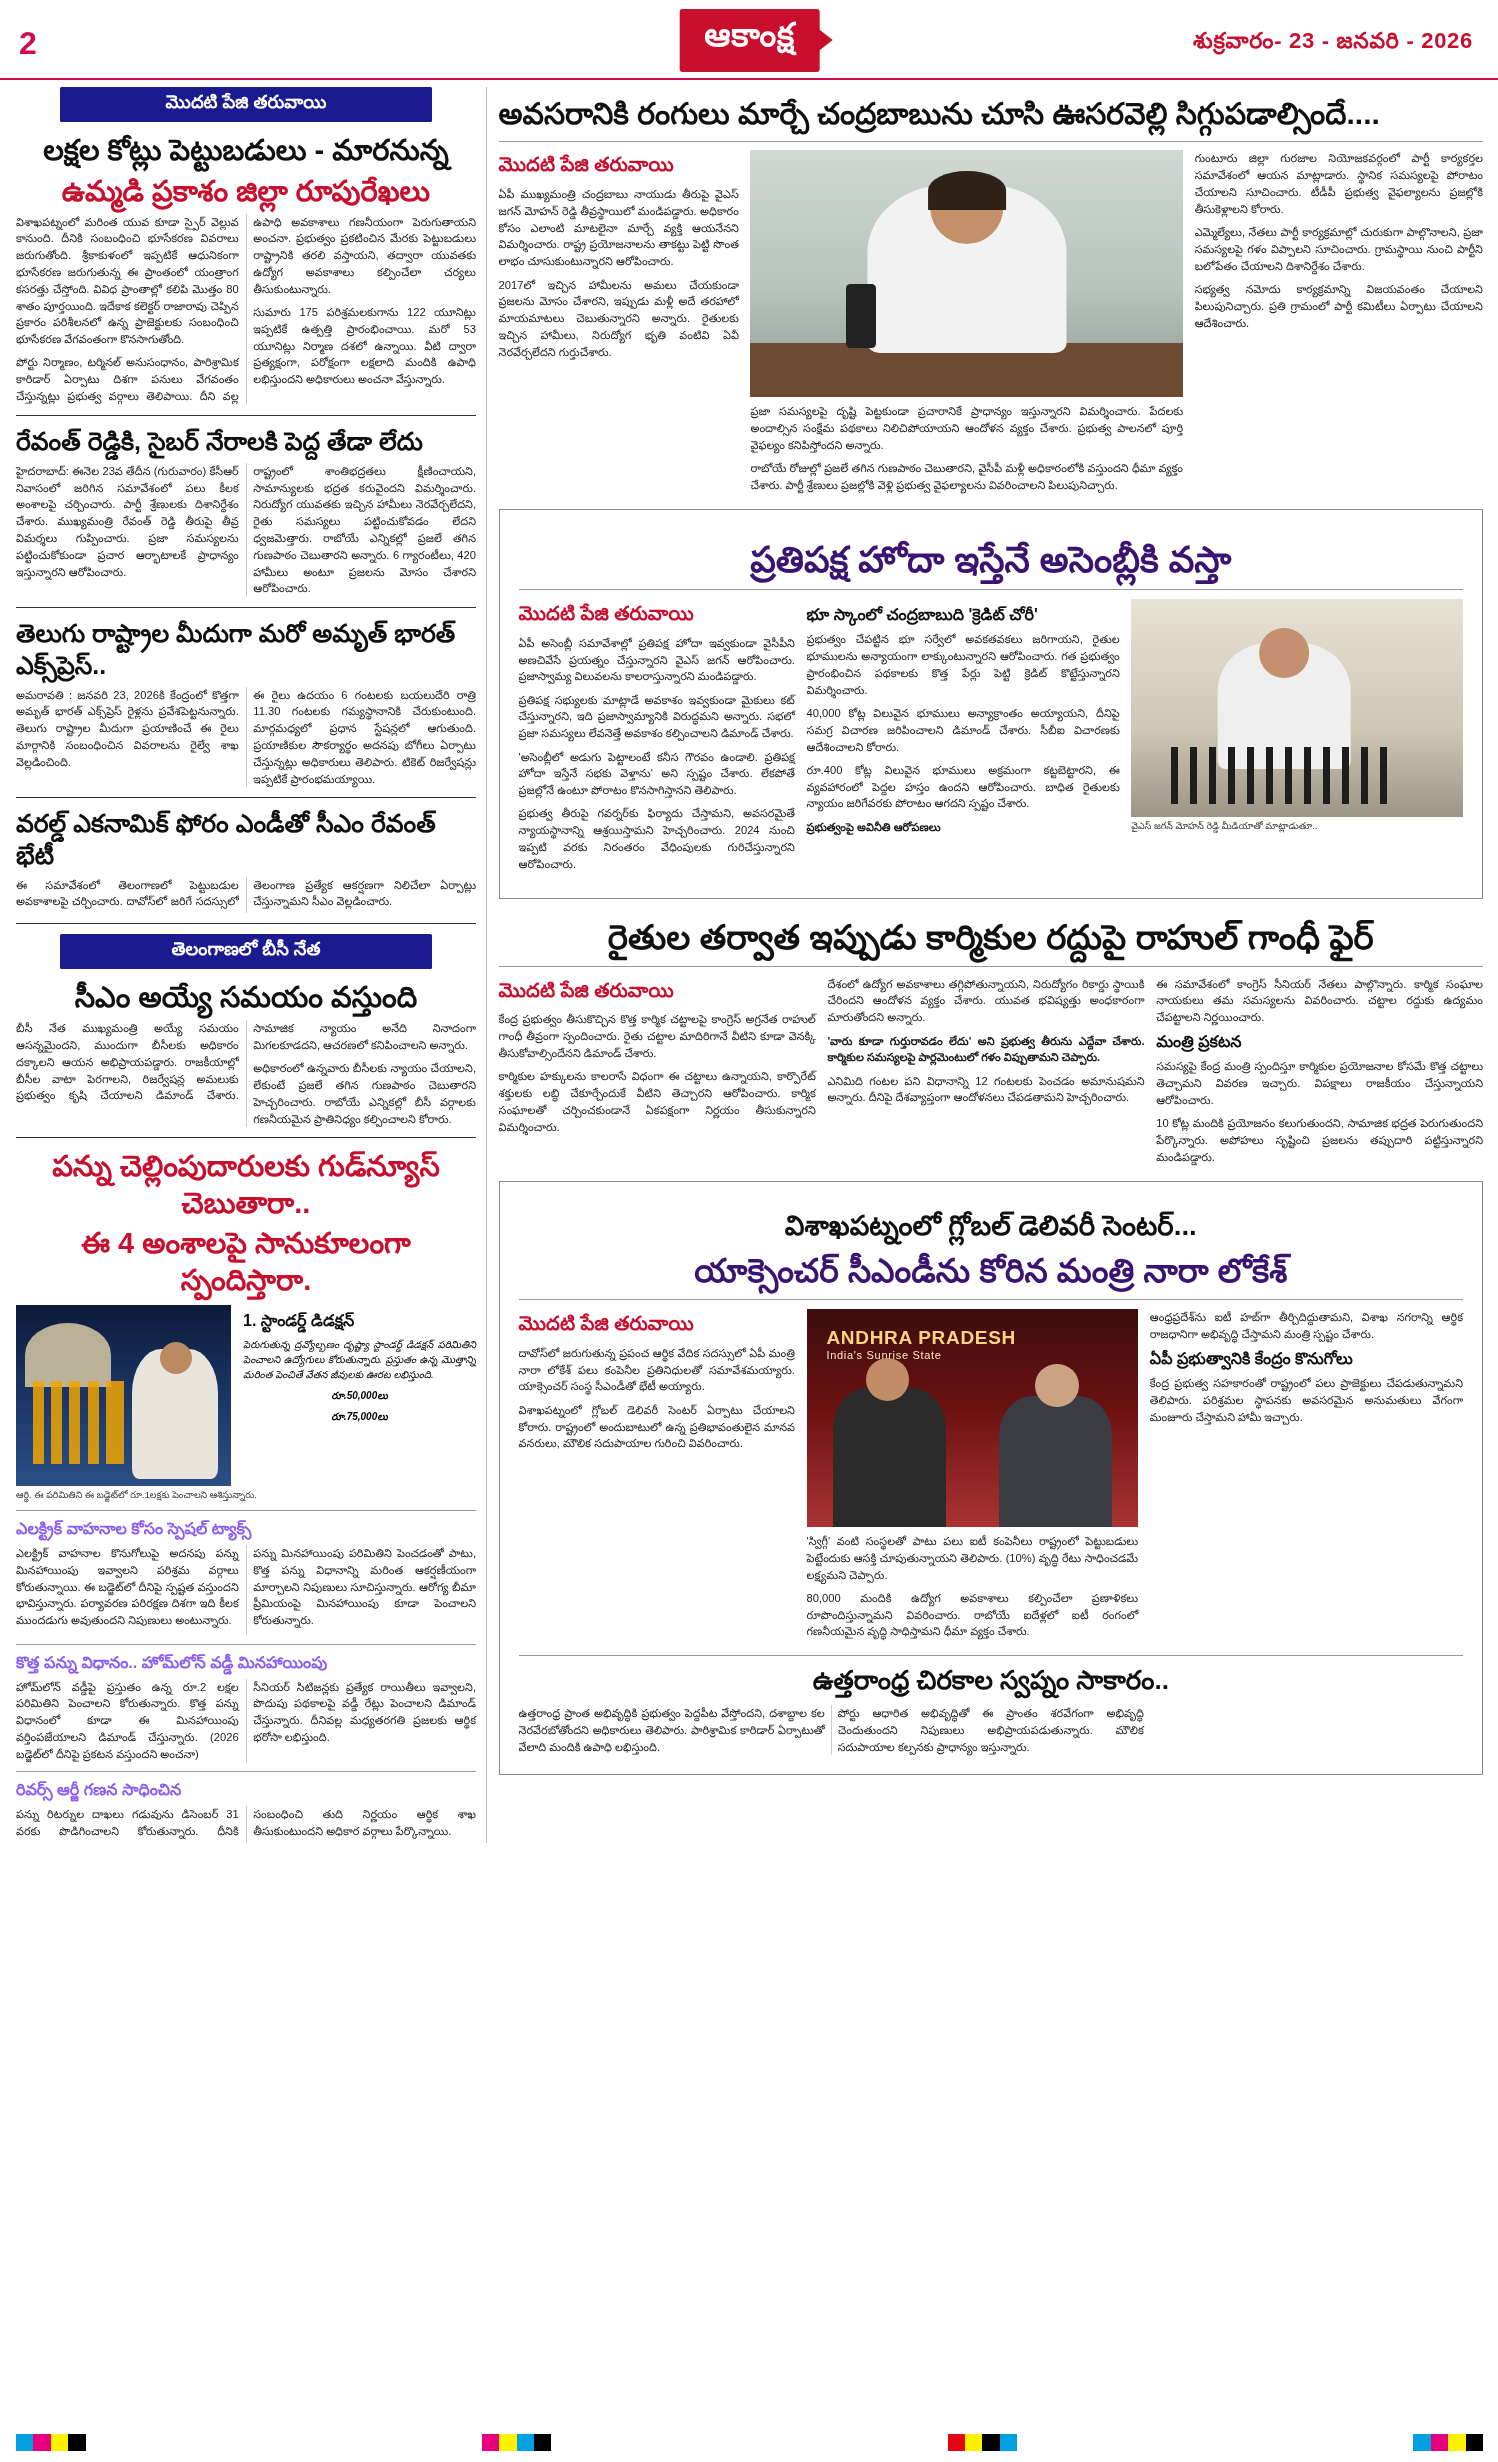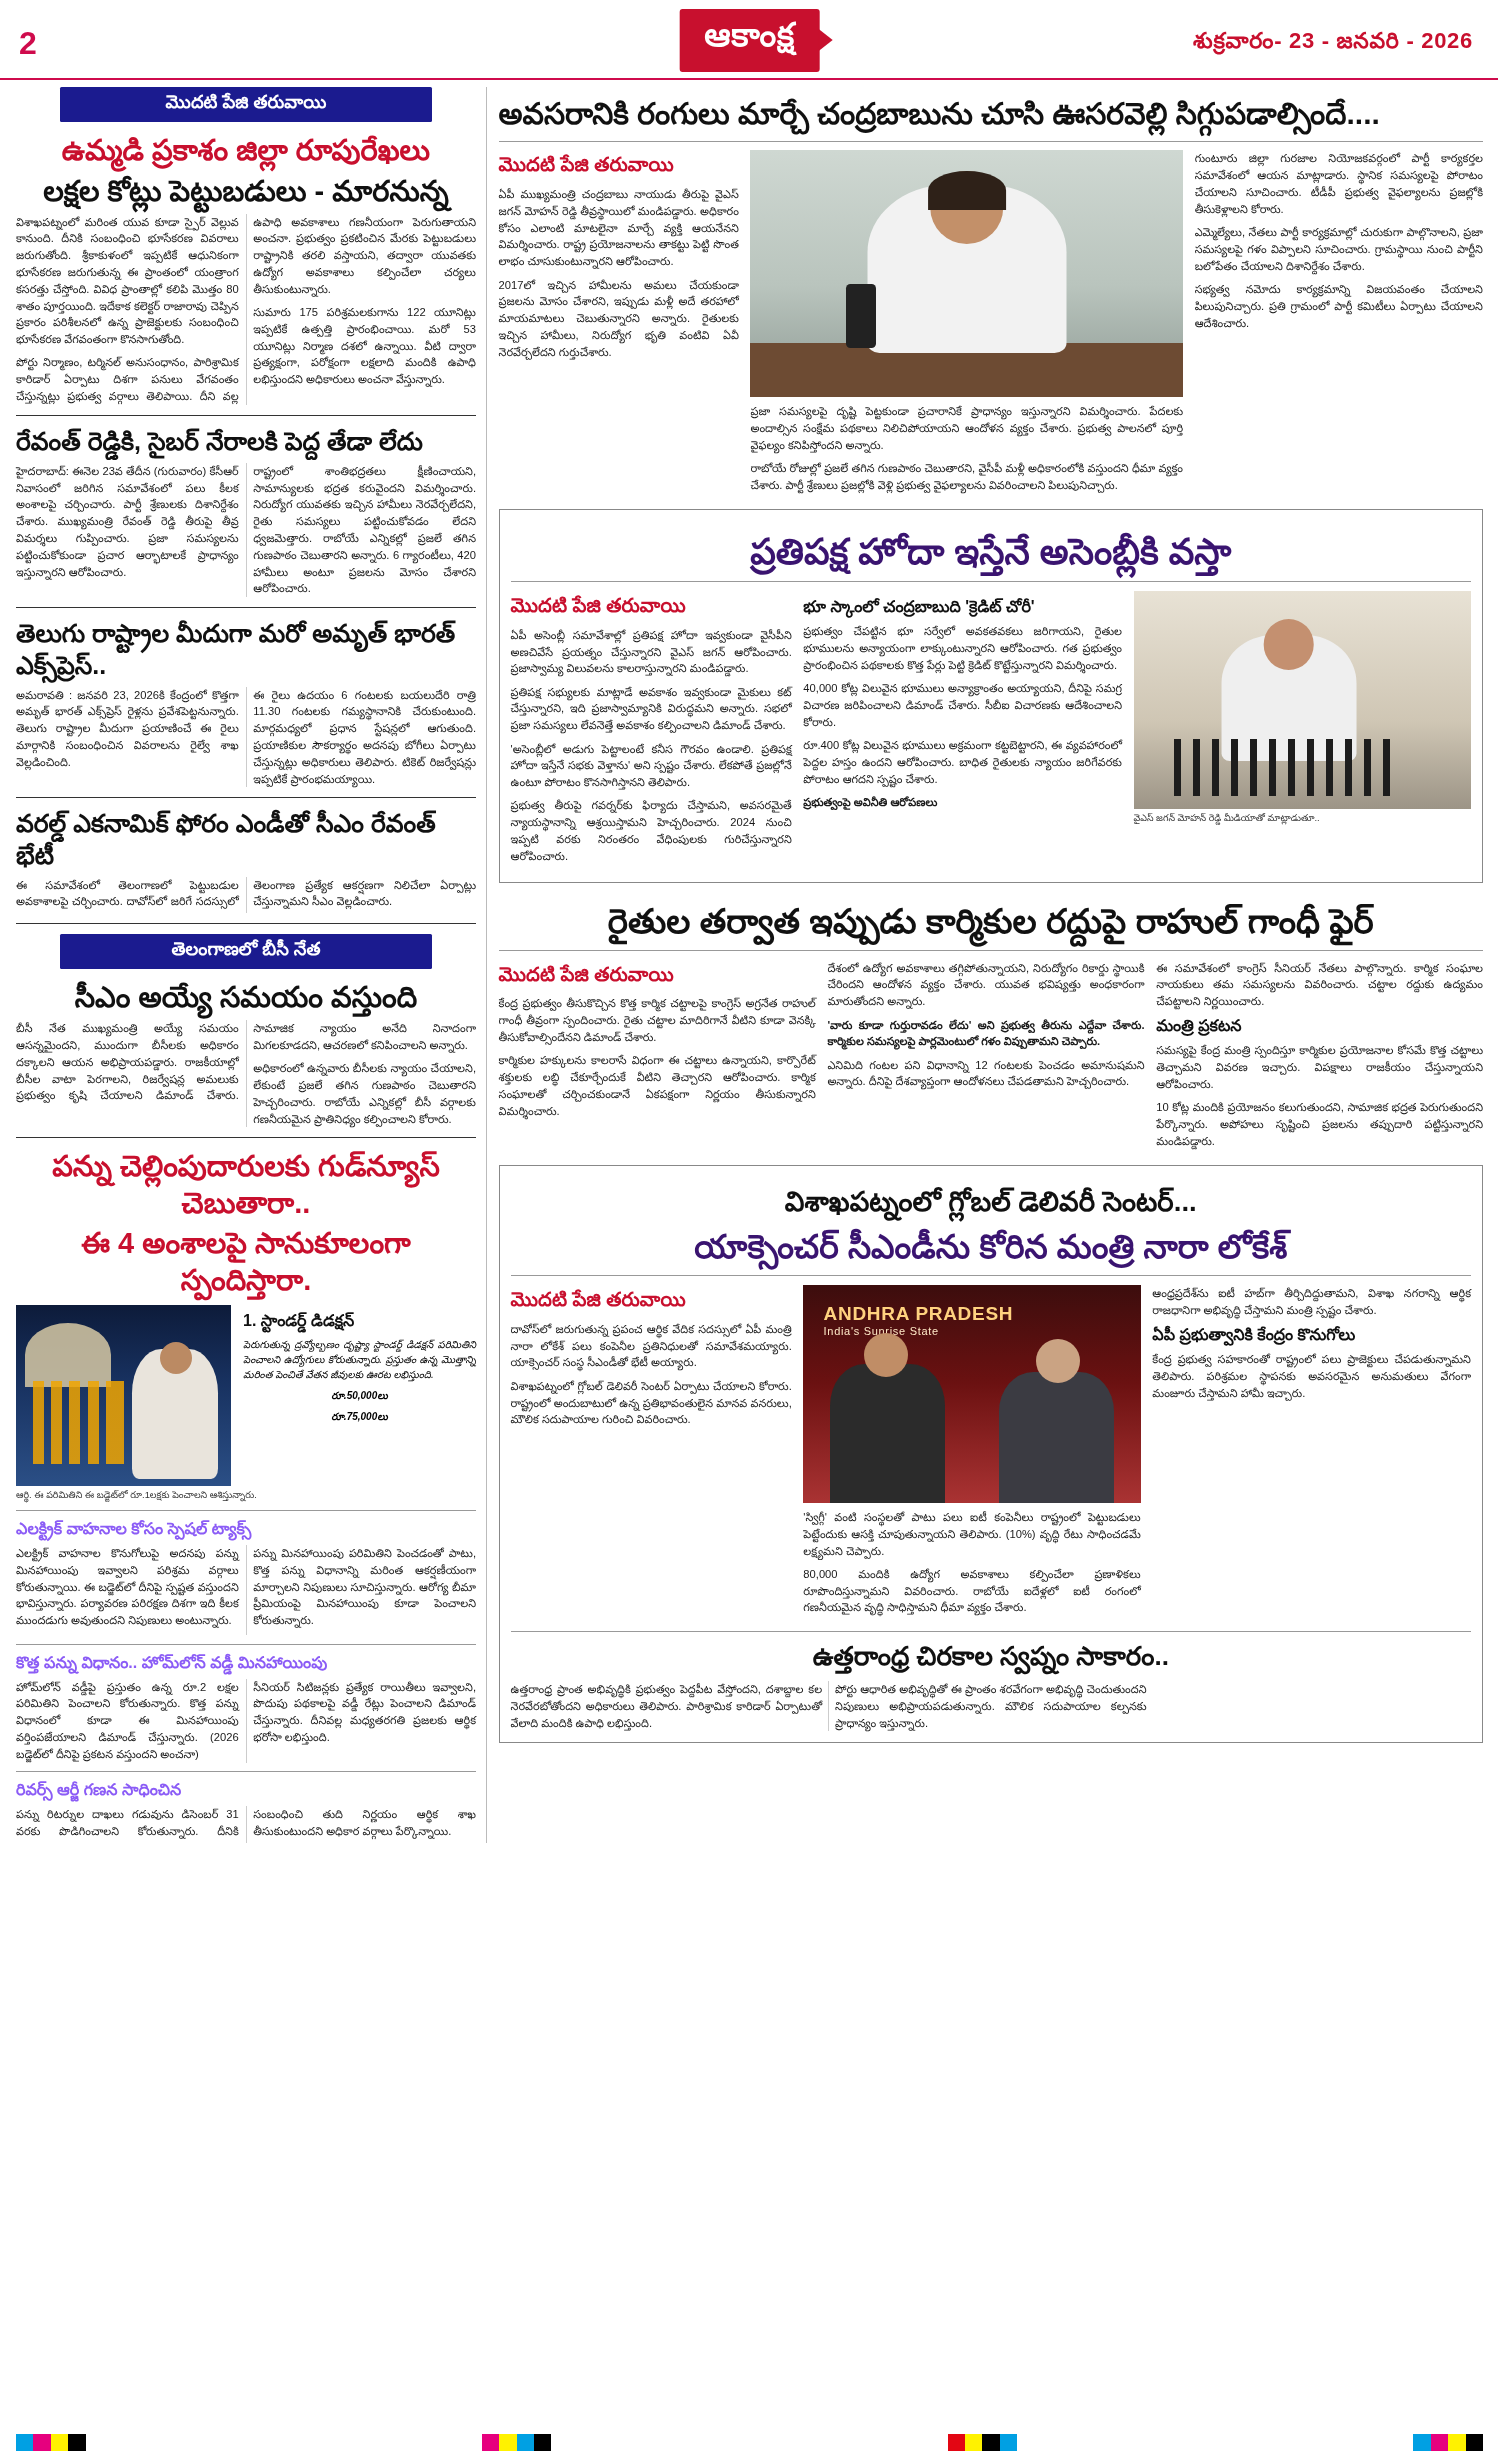--- a/index.html
+++ b/index.html
@@ -25,21 +25,21 @@
   .h-big{font-size:36px;font-weight:bold;text-align:center;color:#111;line-height:1.2;margin:8.7px 0;}
   .h-big-purple{color:#3a1470;}
   .subhead{font-size:16px;font-weight:bold;color:#111;margin:7.3px 0 2.9px 0;}
   .subhead-red{color:#8b5cf6;}
   p.body{font-size:11.2px;line-height:1.5;text-align:justify;margin:0 0 6.5px 0;color:#1a1a1a;hyphens:auto;}
   .small{font-size:10px;line-height:1.5;text-align:justify;margin:0 0 5.8px 0;font-style:italic;}
   .hr{border:0;border-top:0.7px solid #999;margin:8.7px 0;}
   .hr-thick{border:0;border-top:1.5px solid #333;margin:10px 0;}
   .two-col{column-count:2;column-gap:14.5px;column-rule:0.7px solid #ccc;}
   .three-col{column-count:3;column-gap:13px;column-rule:0.7px solid #ccc;}
-  .box{border:0.7px solid #888;padding:11px;margin:8.7px 0;}
+  .box{border:0.7px solid #888;padding:19px;margin:8.7px 0;}
   
   .photo{position:relative;overflow:hidden;background:#ddd;}
   .cap{font-size:9.4px;color:#333;margin-top:2.9px;line-height:1.35;}
   
   .ph-jagan{background:linear-gradient(180deg,#cfd8d2 0%, #b9c4bd 55%, #8e9a94 100%);}
   .ph-jagan .desk{position:absolute;bottom:0;left:0;right:0;height:22%;background:#6d4b33;}
   .ph-jagan .person{position:absolute;bottom:18%;left:50%;transform:translateX(-50%);width:46%;height:68%;background:#f2f2f2;border-radius:40% 40% 6% 6%;}
   .ph-jagan .head{position:absolute;bottom:62%;left:50%;transform:translateX(-50%);width:17%;padding-top:17%;background:#c39069;border-radius:50%;}
   .ph-jagan .hair{position:absolute;bottom:76%;left:50%;transform:translateX(-50%);width:18%;padding-top:9%;background:#2e2118;border-radius:50% 50% 0 0;}
   .ph-jagan .mic{position:absolute;bottom:20%;left:22%;width:7%;height:26%;background:#222;border-radius:4.4px;}
@@ -75,22 +75,22 @@
     <div class="logo-wrap">
       <div class="logo-box">ఆకాంక్ష</div>
     </div>
     <div class="date-line">శుక్రవారం- 23 - జనవరి - 2026</div>
   </div>
 
   <div class="content">
 
     <div class="col col-left">
       <div class="banner">మొదటి పేజి తరువాయి</div>
+      <div class="h1">లక్షల కోట్లు పెట్టుబడులు - మారనున్న</div>
       <div class="h1 h1-red">ఉమ్మడి ప్రకాశం జిల్లా రూపురేఖలు</div>
-      <div class="h1">లక్షల కోట్లు పెట్టుబడులు - మారనున్న</div>
 
       <div class="two-col">
         <p class="body">విశాఖపట్నంలో మరింత యువ కూడా స్పైర్ వెల్లువ కానుంది. దీనికి సంబంధించి భూసేకరణ వివరాలు జరుగుతోంది. శ్రీకాకుళంలో ఇప్పటికే ఆధునికంగా భూసేకరణ జరుగుతున్న ఈ ప్రాంతంలో యంత్రాంగ కసరత్తు చేస్తోంది. వివిధ ప్రాంతాల్లో కలిపి మొత్తం 80 శాతం పూర్తయింది. ఇదేకాక కలెక్టర్ రాజారావు చెప్పిన ప్రకారం పరిశీలనలో ఉన్న ప్రాజెక్టులకు సంబంధించి భూసేకరణ వేగవంతంగా కొనసాగుతోంది.</p>
         <p class="body">పోర్టు నిర్మాణం, టర్మినల్ అనుసంధానం, పారిశ్రామిక కారిడార్ ఏర్పాటు దిశగా పనులు వేగవంతం చేస్తున్నట్లు ప్రభుత్వ వర్గాలు తెలిపాయి. దీని వల్ల ఉపాధి అవకాశాలు గణనీయంగా పెరుగుతాయని అంచనా. ప్రభుత్వం ప్రకటించిన మేరకు పెట్టుబడులు రాష్ట్రానికి తరలి వస్తాయని, తద్వారా యువతకు ఉద్యోగ అవకాశాలు కల్పించేలా చర్యలు తీసుకుంటున్నారు.</p>
         <p class="body">సుమారు 175 పరిశ్రమలకుగాను 122 యూనిట్లు ఇప్పటికే ఉత్పత్తి ప్రారంభించాయి. మరో 53 యూనిట్లు నిర్మాణ దశలో ఉన్నాయి. వీటి ద్వారా ప్రత్యక్షంగా, పరోక్షంగా లక్షలాది మందికి ఉపాధి లభిస్తుందని అధికారులు అంచనా వేస్తున్నారు.</p>
       </div>
 
       <hr class="hr-thick">
       <div class="h2">రేవంత్ రెడ్డికి, సైబర్ నేరాలకి పెద్ద తేడా లేదు</div>
       <div class="two-col">

